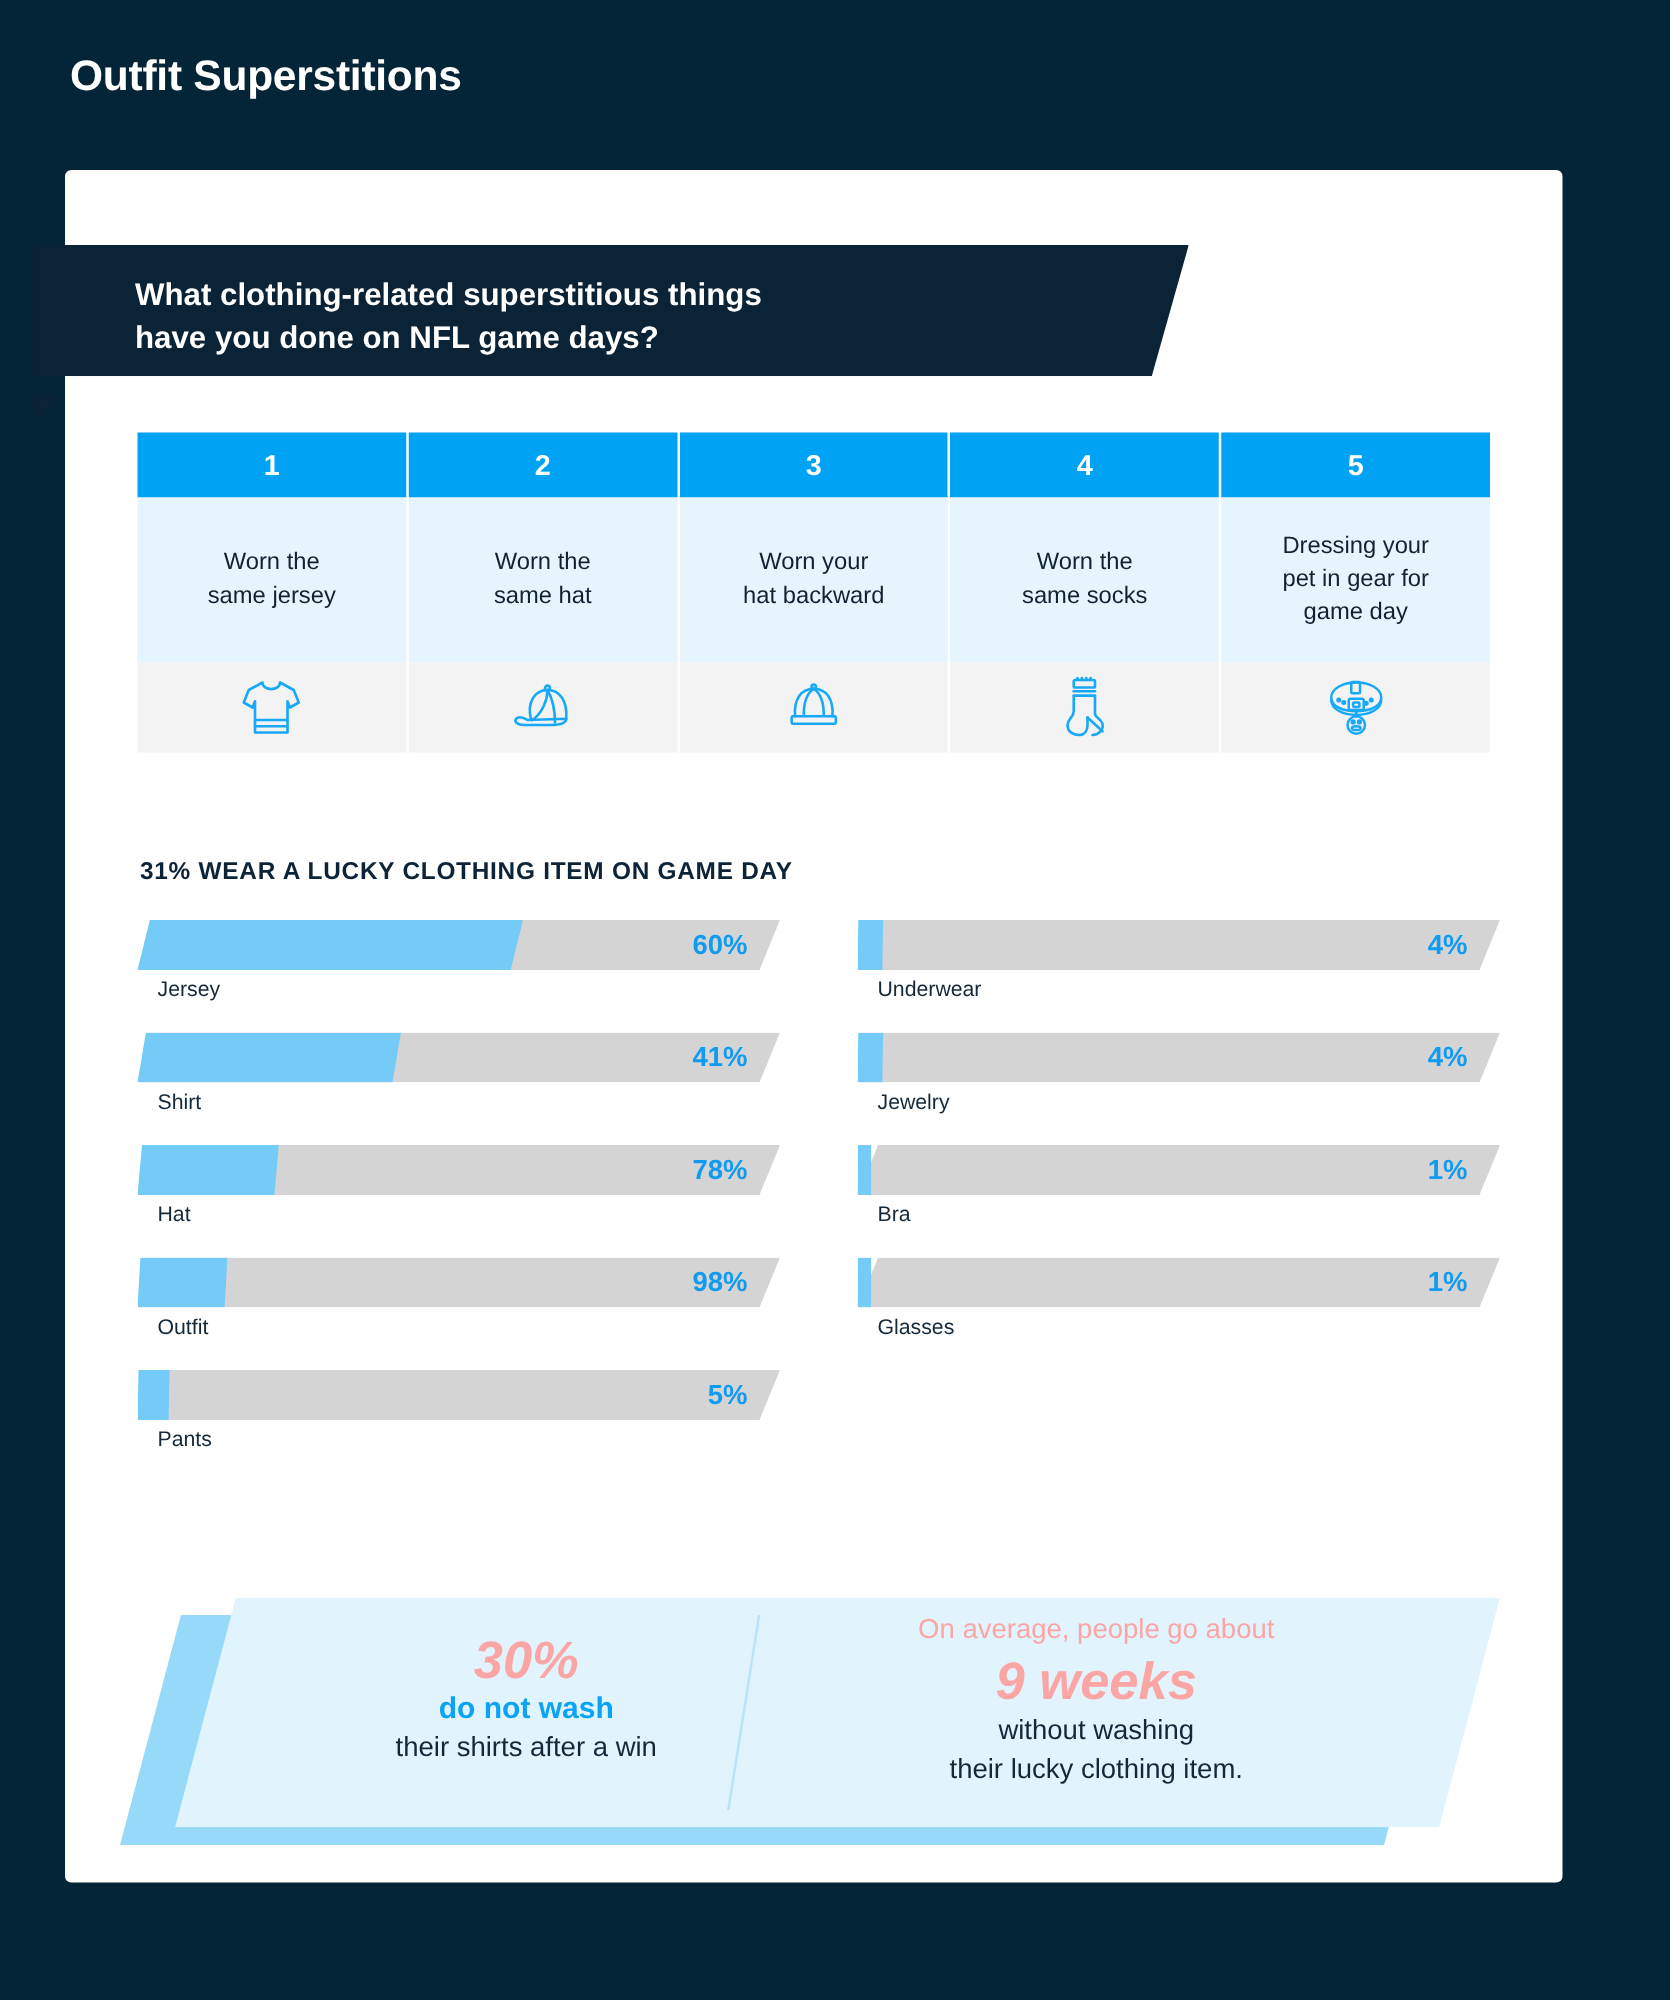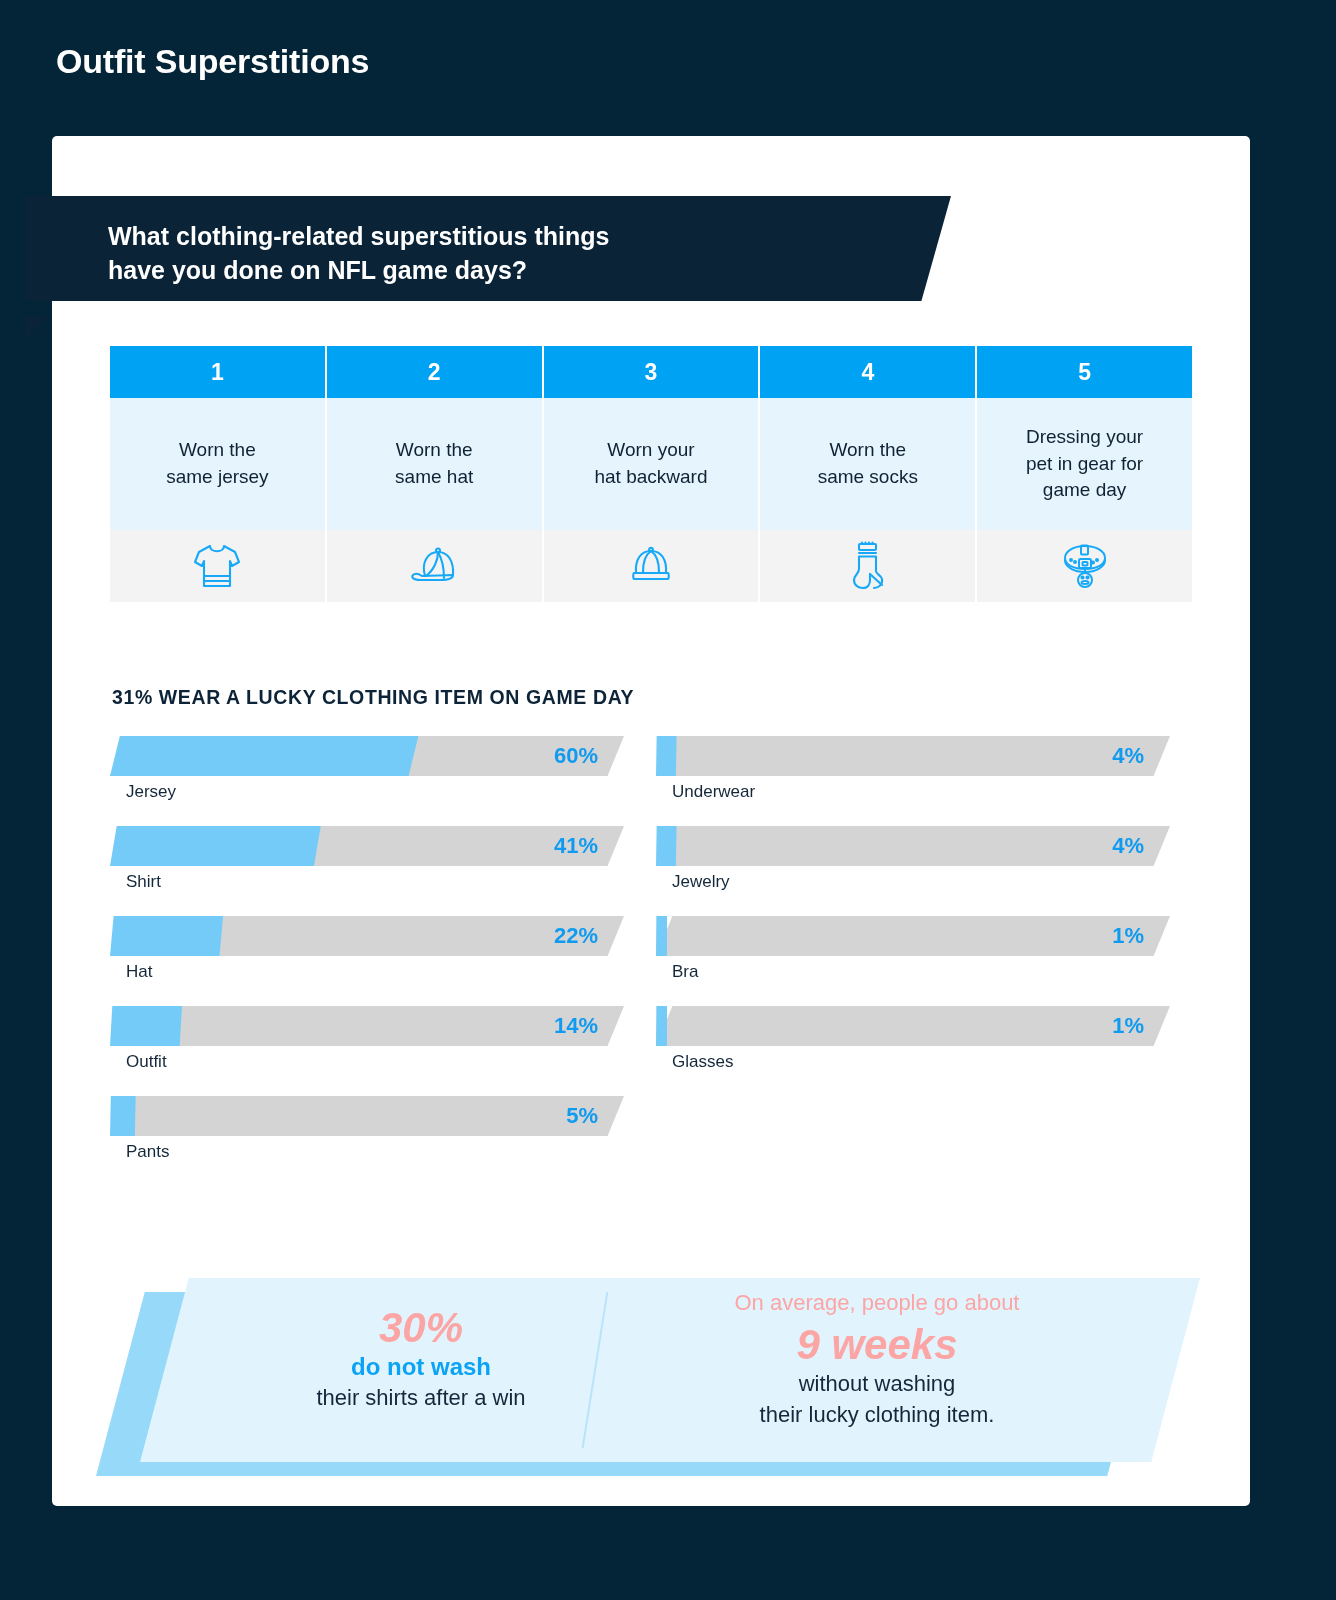--- a/index.html
+++ b/index.html
@@ -124,21 +124,21 @@
     color: #0d2338;
     letter-spacing: 0.6px;
   }
 
   .bars-grid {
     position: absolute;
     left: 110px;
     top: 736px;
     width: 1090px;
     display: flex;
-    gap: 32px;
+    gap: 62px;
   }
   .bars-col { width: 514px; }
 
   .bar-item { margin-bottom: 24px; }
 
   .bar-track {
     position: relative;
     height: 40px;
     width: 100%;
   }
@@ -378,29 +378,29 @@
         <div class="bar-bg"></div>
         <div class="bar-fill" style="width: 41%;"></div>
         <div class="bar-pct">41%</div>
       </div>
       <div class="bar-name">Shirt</div>
     </div>
     <div class="bar-item">
       <div class="bar-track">
         <div class="bar-bg"></div>
         <div class="bar-fill" style="width: 22%;"></div>
-        <div class="bar-pct">22%</div>
+        <div class="bar-pct">78%</div>
       </div>
       <div class="bar-name">Hat</div>
     </div>
     <div class="bar-item">
       <div class="bar-track">
         <div class="bar-bg"></div>
         <div class="bar-fill" style="width: 14%;"></div>
-        <div class="bar-pct">14%</div>
+        <div class="bar-pct">98%</div>
       </div>
       <div class="bar-name">Outfit</div>
     </div>
     <div class="bar-item">
       <div class="bar-track">
         <div class="bar-bg"></div>
         <div class="bar-fill" style="width: 5%;"></div>
         <div class="bar-pct">5%</div>
       </div>
       <div class="bar-name">Pants</div>

